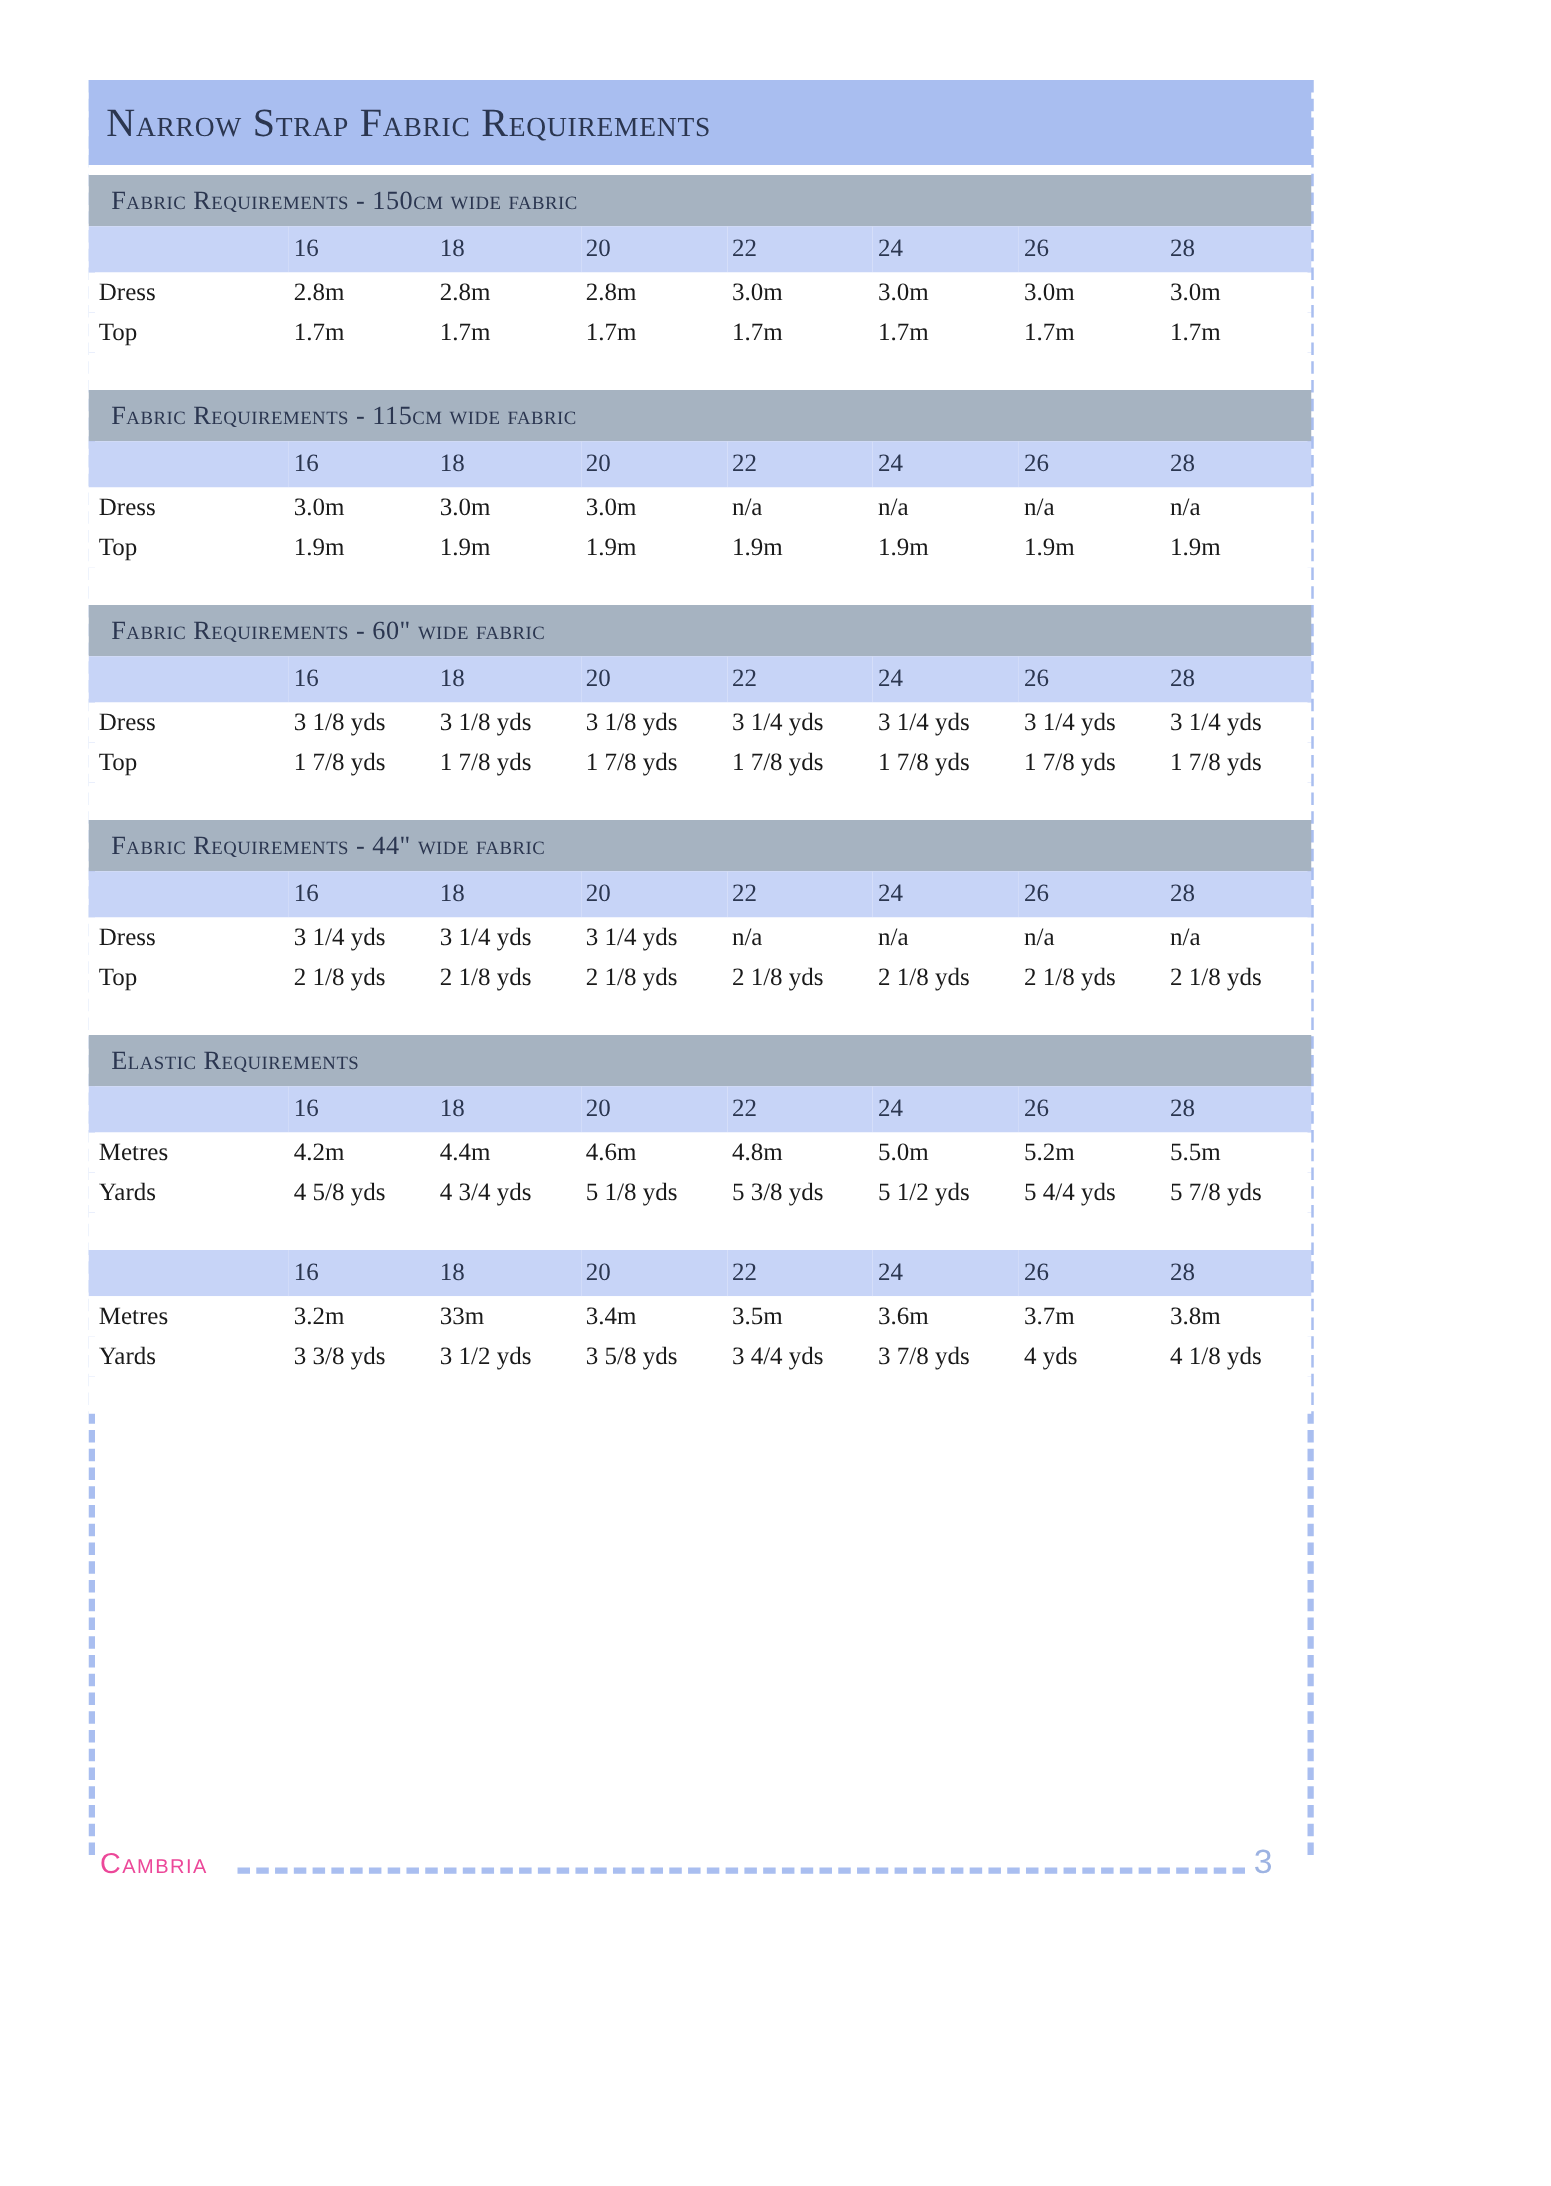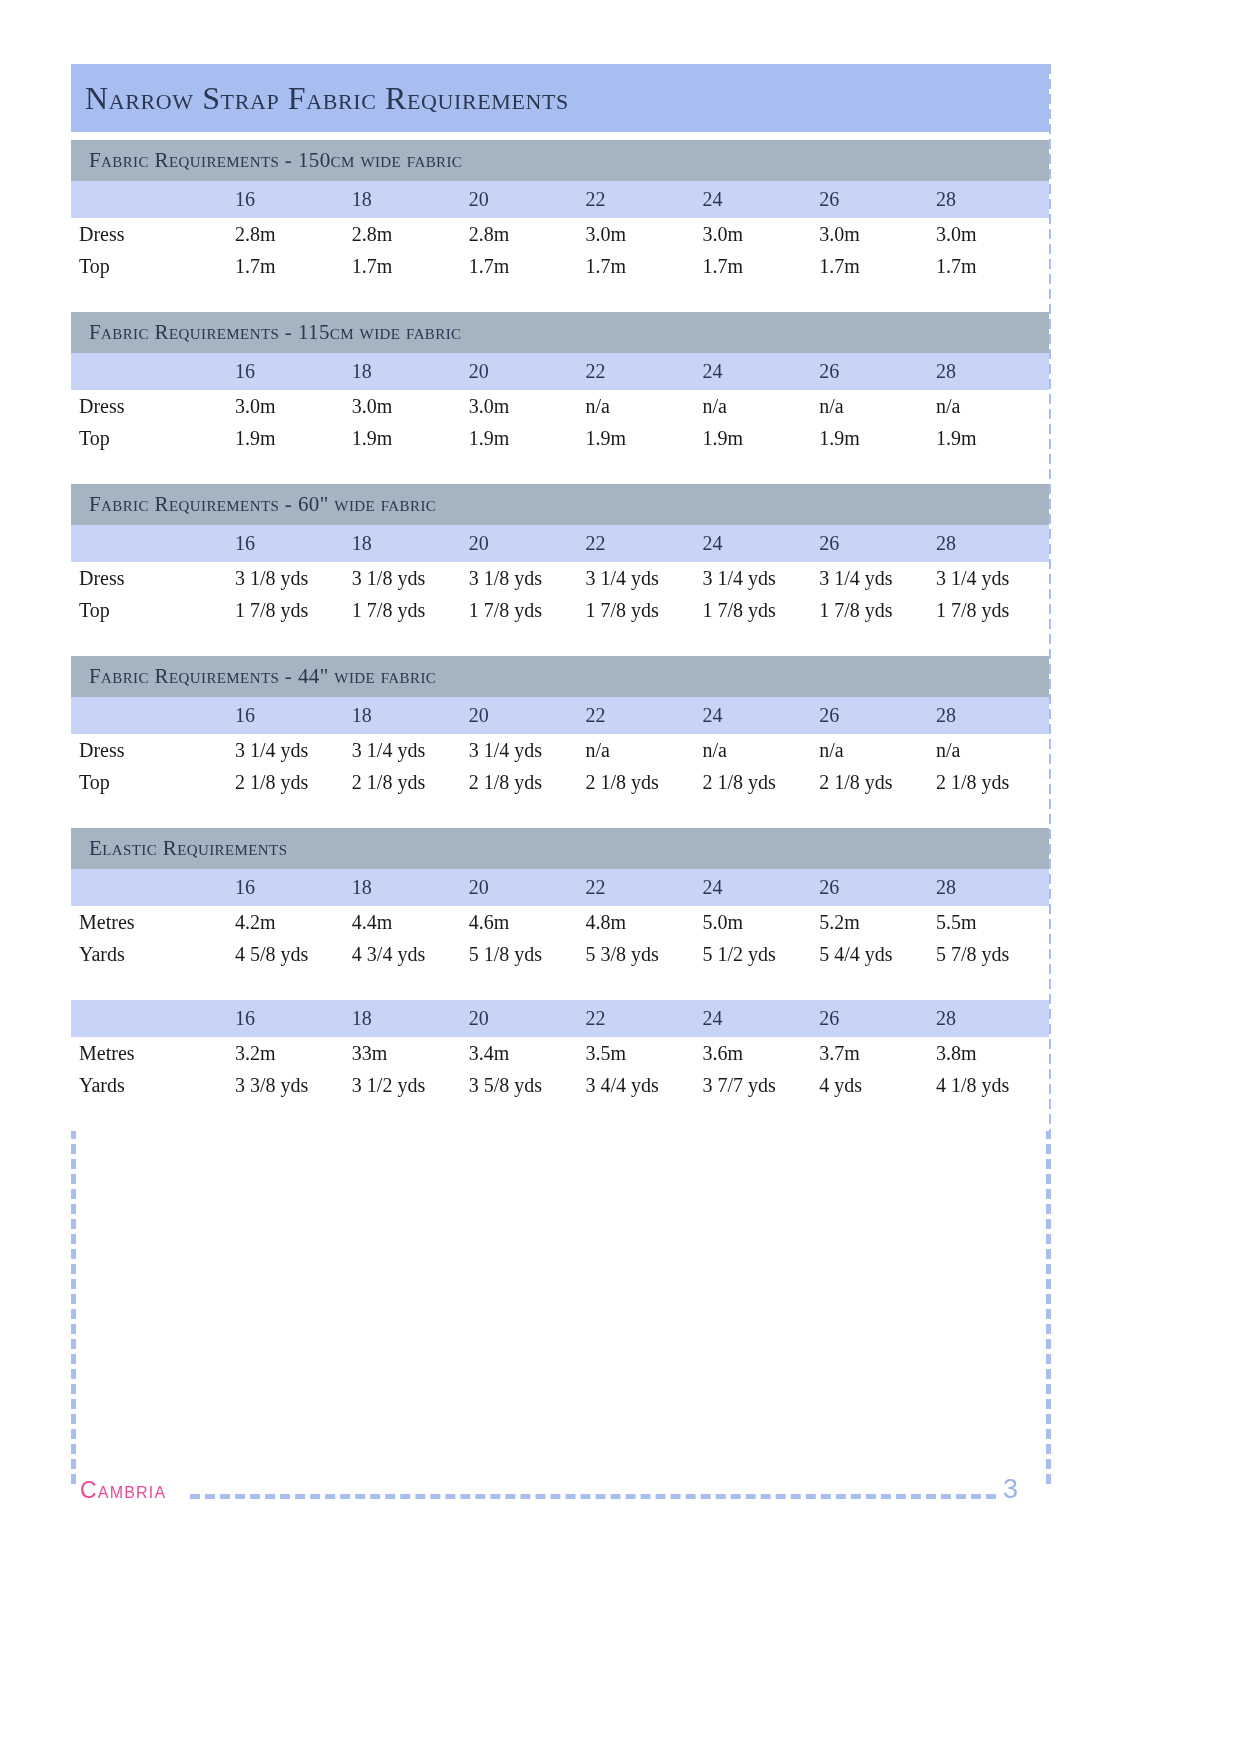--- a/index.html
+++ b/index.html
@@ -440,21 +440,21 @@
               <td>3.6m</td>
               <td>3.7m</td>
               <td>3.8m</td>
             </tr>
             <tr class="data-row">
               <td class="lbl-cell">Yards</td>
               <td>3 3/8 yds</td>
               <td>3 1/2 yds</td>
               <td>3 5/8 yds</td>
               <td>3 4/4 yds</td>
-              <td>3 7/7 yds</td>
+              <td>3 7/8 yds</td>
               <td>4 yds</td>
               <td>4 1/8 yds</td>
             </tr>
           </tbody>
         </table>
         <div class="gap-white"></div>
       </div>
 
   </div>
 

